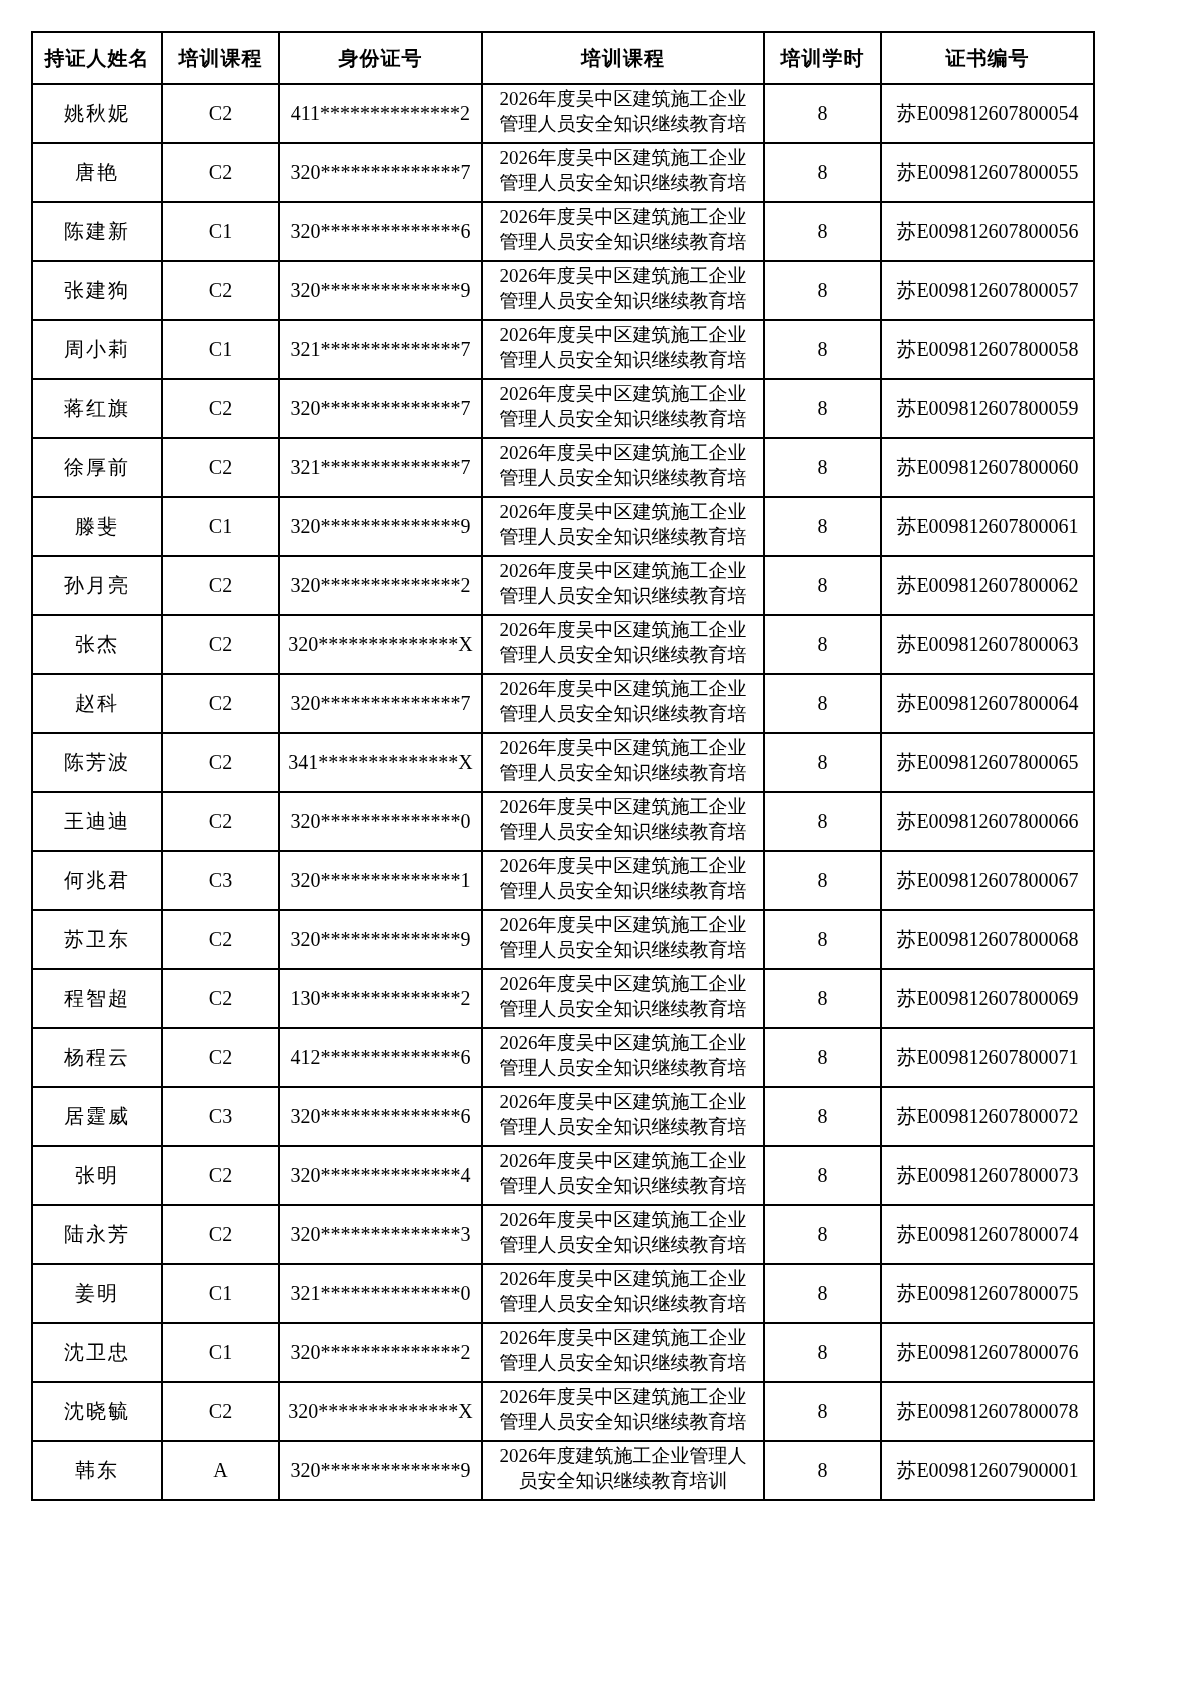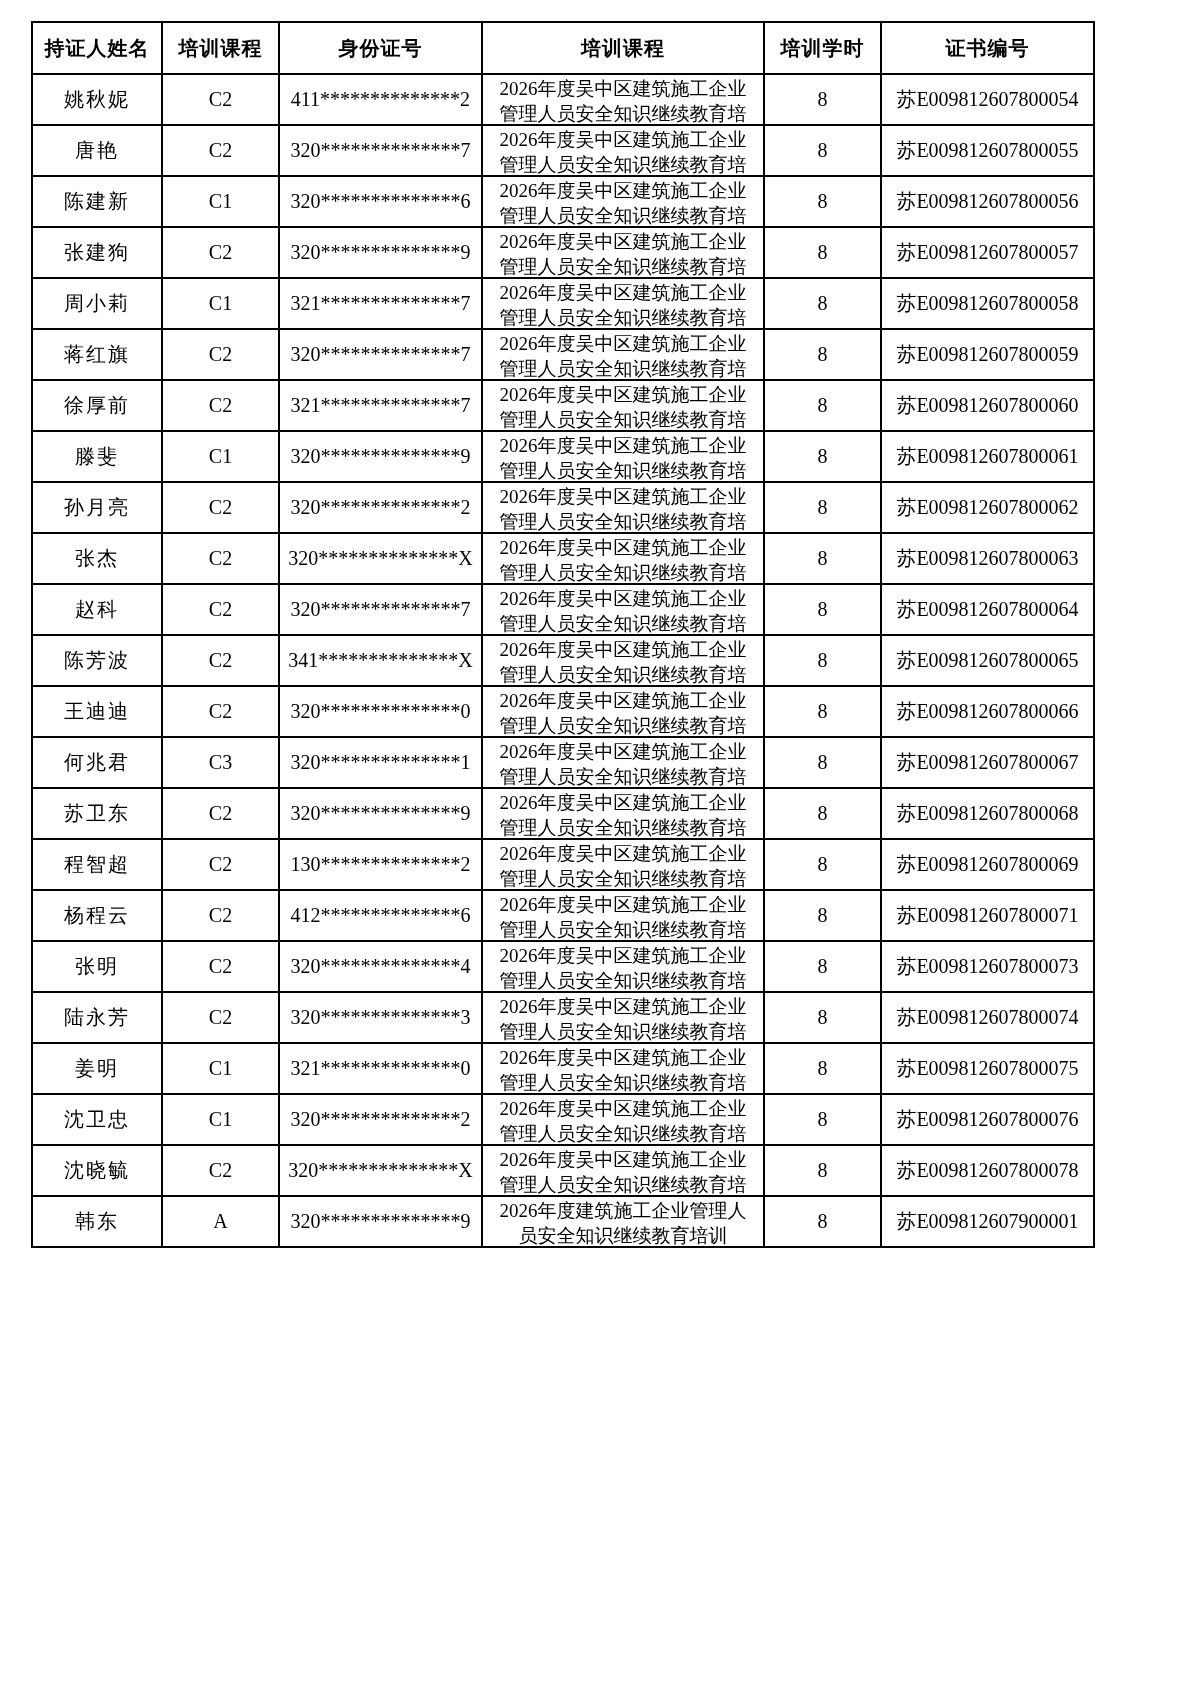--- a/index.html
+++ b/index.html
@@ -14,21 +14,21 @@
   .page {
     position: relative;
     width: 1200px;
     height: 1697px;
     background: #ffffff;
     overflow: hidden;
   }
   table.cert-table {
     position: absolute;
     left: 31px;
-    top: 21px;
+    top: 31px;
     border-collapse: collapse;
     table-layout: fixed;
     width: 1062px;
     background: #ffffff;
   }
   table.cert-table th,
   table.cert-table td {
     border: 2px solid #000000;
     padding: 0;
     overflow: hidden;
@@ -49,21 +49,21 @@
     vertical-align: middle;
   }
   td.c-name   { letter-spacing: 2px; border-radius: 7px; }
   td.c-id     { font-size: 20px; }
   td.c-course { vertical-align: top; }
   .course-clip {
     height: 48px;
     overflow: hidden;
     font-size: 19px;
     line-height: 25px;
-    padding: 1px 15px 0 15px;
+    padding: 1px 15px 8px 15px;
     text-align: center;
     word-break: break-all;
   }
 </style>
 </head>
 <body>
 
 <div class="page">
   <table class="cert-table">
     <colgroup>
@@ -249,20 +249,30 @@
           <td class="c-name">杨程云</td>
           <td class="c-type">C2</td>
           <td class="c-id">412**************6</td>
           <td class="c-course">
             <div class="course-clip">2026年度吴中区建筑施工企业管理人员安全知识继续教育培</div>
           </td>
           <td class="c-hours">8</td>
           <td class="c-cert">苏E009812607800071</td>
         </tr>
         <tr>
+          <td class="c-name">居霆威</td>
+          <td class="c-type">C3</td>
+          <td class="c-id">320**************6</td>
+          <td class="c-course">
+            <div class="course-clip">2026年度吴中区建筑施工企业管理人员安全知识继续教育培</div>
+          </td>
+          <td class="c-hours">8</td>
+          <td class="c-cert">苏E009812607800072</td>
+        </tr>
+        <tr>
           <td class="c-name">张明</td>
           <td class="c-type">C2</td>
           <td class="c-id">320**************4</td>
           <td class="c-course">
             <div class="course-clip">2026年度吴中区建筑施工企业管理人员安全知识继续教育培</div>
           </td>
           <td class="c-hours">8</td>
           <td class="c-cert">苏E009812607800073</td>
         </tr>
         <tr>

